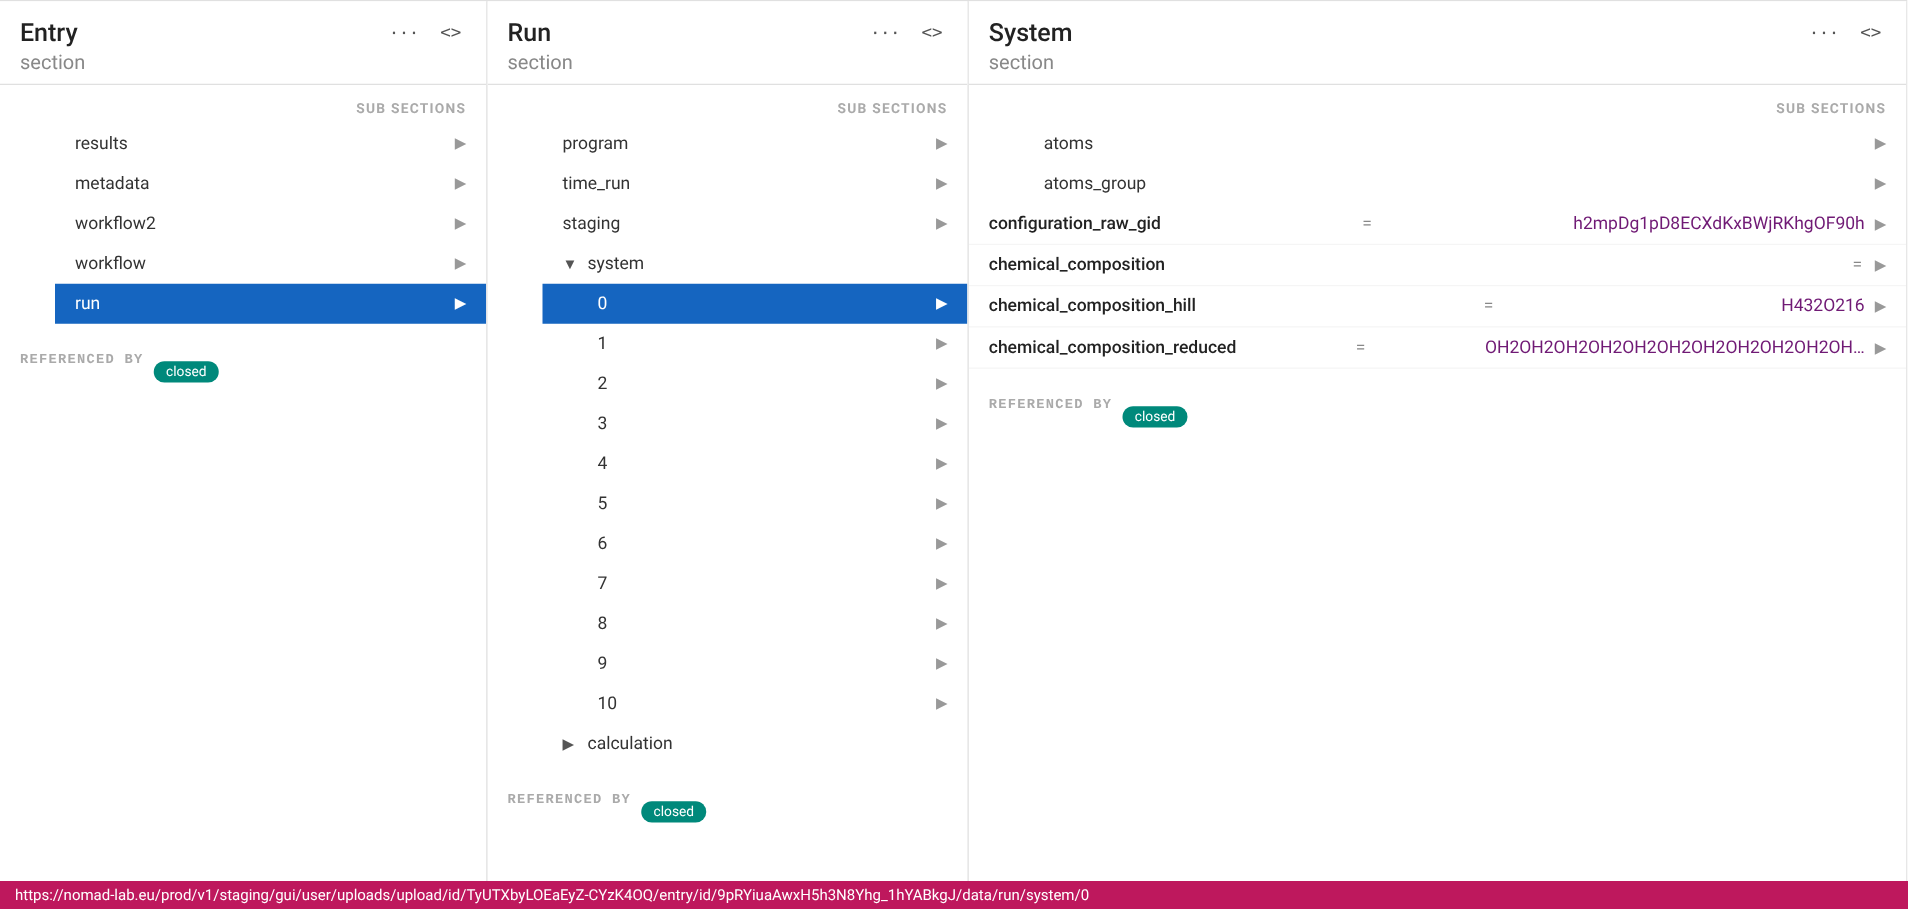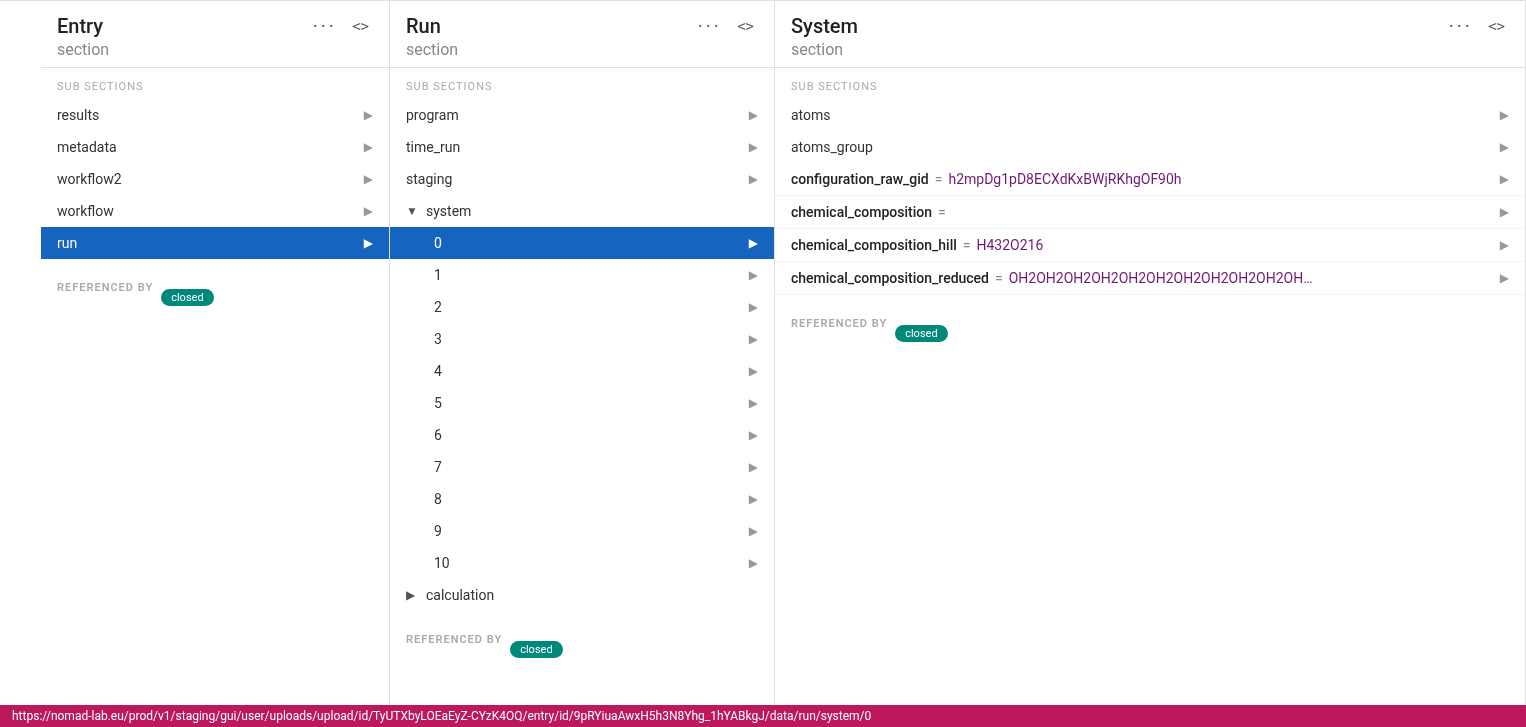--- a/index.html
+++ b/index.html
@@ -16,21 +16,21 @@
       height: 100%;
       border-top: 1px solid #e0e0e0;
     }
     .panel {
       display: flex;
       flex-direction: column;
       border-right: 1px solid #e0e0e0;
       overflow: hidden;
       flex-shrink: 0;
     }
-    .panel-entry { width: 390px; padding-left: 41px; }
+    .panel-entry { width: 390px; }
     .panel-run { width: 385px; }
     .panel-system { flex: 1; }
 
     .panel-header {
       padding: 12px 16px 8px 16px;
       border-bottom: 1px solid #e0e0e0;
       background: #fff;
     }
     .panel-header-top {
       display: flex;
@@ -65,39 +65,41 @@
       border: none;
       padding: 2px 4px;
       font-family: monospace;
     }
     .panel-subtitle {
       font-size: 16px;
       color: #888;
     }
     .subsections-label {
       font-size: 11px;
-      font-weight: 400;
+      font-weight: 700;
       color: #aaa;
       letter-spacing: 1px;
       padding: 12px 16px 6px 16px;
       text-transform: uppercase;
+      text-align: right;
     }
     .panel-body {
       flex: 1;
       overflow-y: auto;
       overflow-x: hidden;
     }
     .nav-item {
       display: flex;
-      align-items: center;
+      align-items: flex-start;
       justify-content: space-between;
       padding: 8px 16px;
       cursor: pointer;
       color: #333;
       transition: background 0.1s;
+      margin-left: 44px;
     }
     .nav-item.active {
       background: #1565c0;
       color: #fff;
     }
     .nav-item.active .arrow-icon {
       color: #fff;
     }
     .nav-item-label {
       font-size: 14px;
@@ -121,20 +123,21 @@
       display: flex;
       align-items: center;
       gap: 8px;
     }
     .ref-label {
       font-size: 11px;
       font-weight: 600;
       color: #aaa;
       letter-spacing: 1px;
       text-transform: uppercase;
+      font-family: Liberation Mono, monospace;
     }
     .closed-badge {
       background: #00897b;
       color: #fff;
       font-size: 11px;
       border-radius: 12px;
       padding: 2px 10px;
       cursor: pointer;
       margin-top: 20px;
     }
@@ -153,20 +156,21 @@
       justify-content: space-between;
       padding: 8px 16px;
       border-bottom: 1px solid #f5f5f5;
     }
     .quantity-left {
       display: flex;
       align-items: baseline;
       gap: 4px;
       flex: 1;
       min-width: 0;
+      justify-content: space-between;
     }
     .quantity-name {
       font-weight: 500;
       color: #222;
       white-space: nowrap;
     }
     .quantity-eq {
       color: #888;
       margin: 0 2px;
     }

